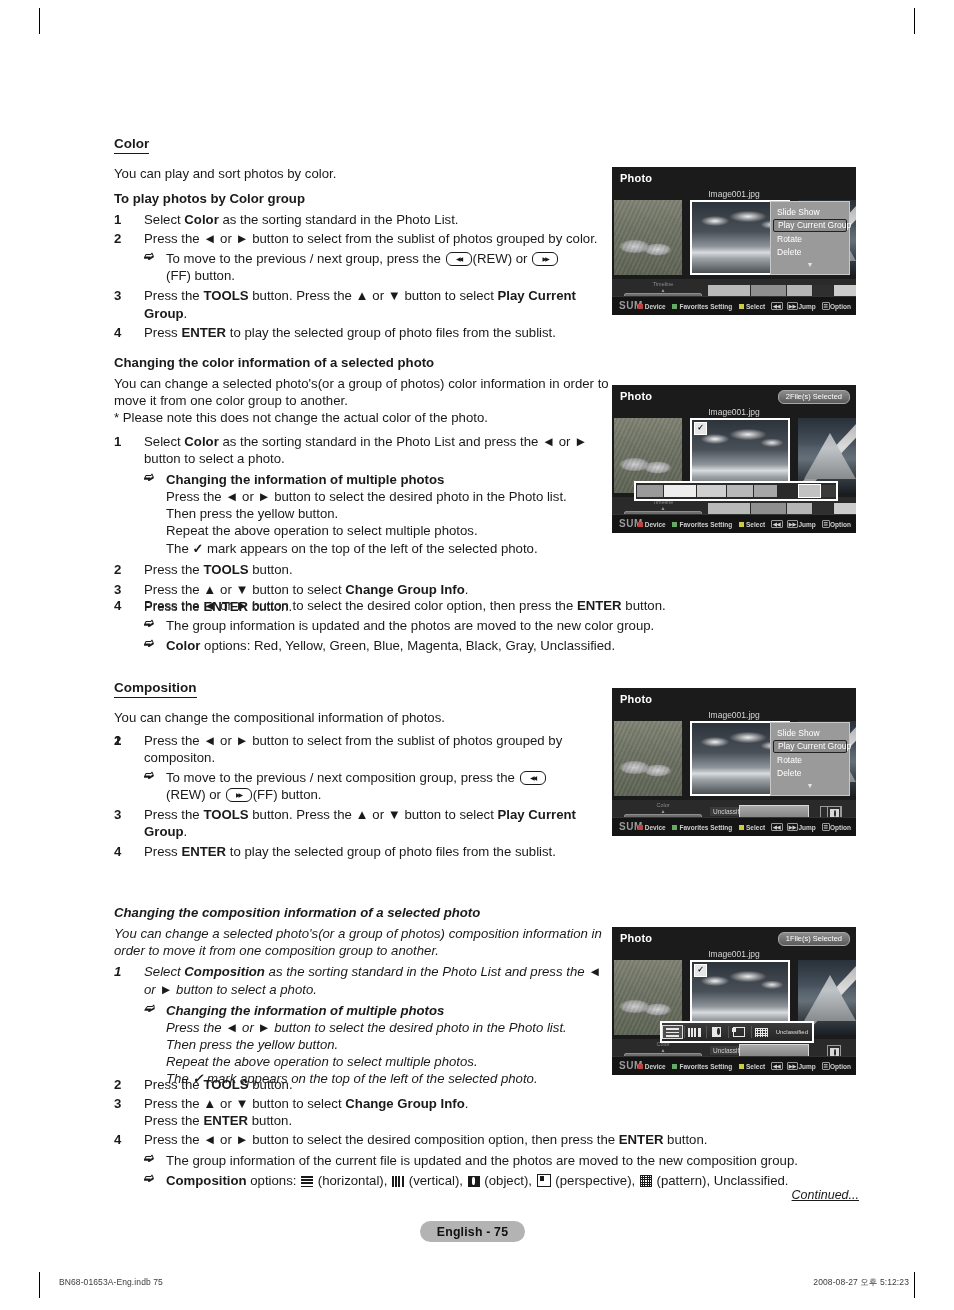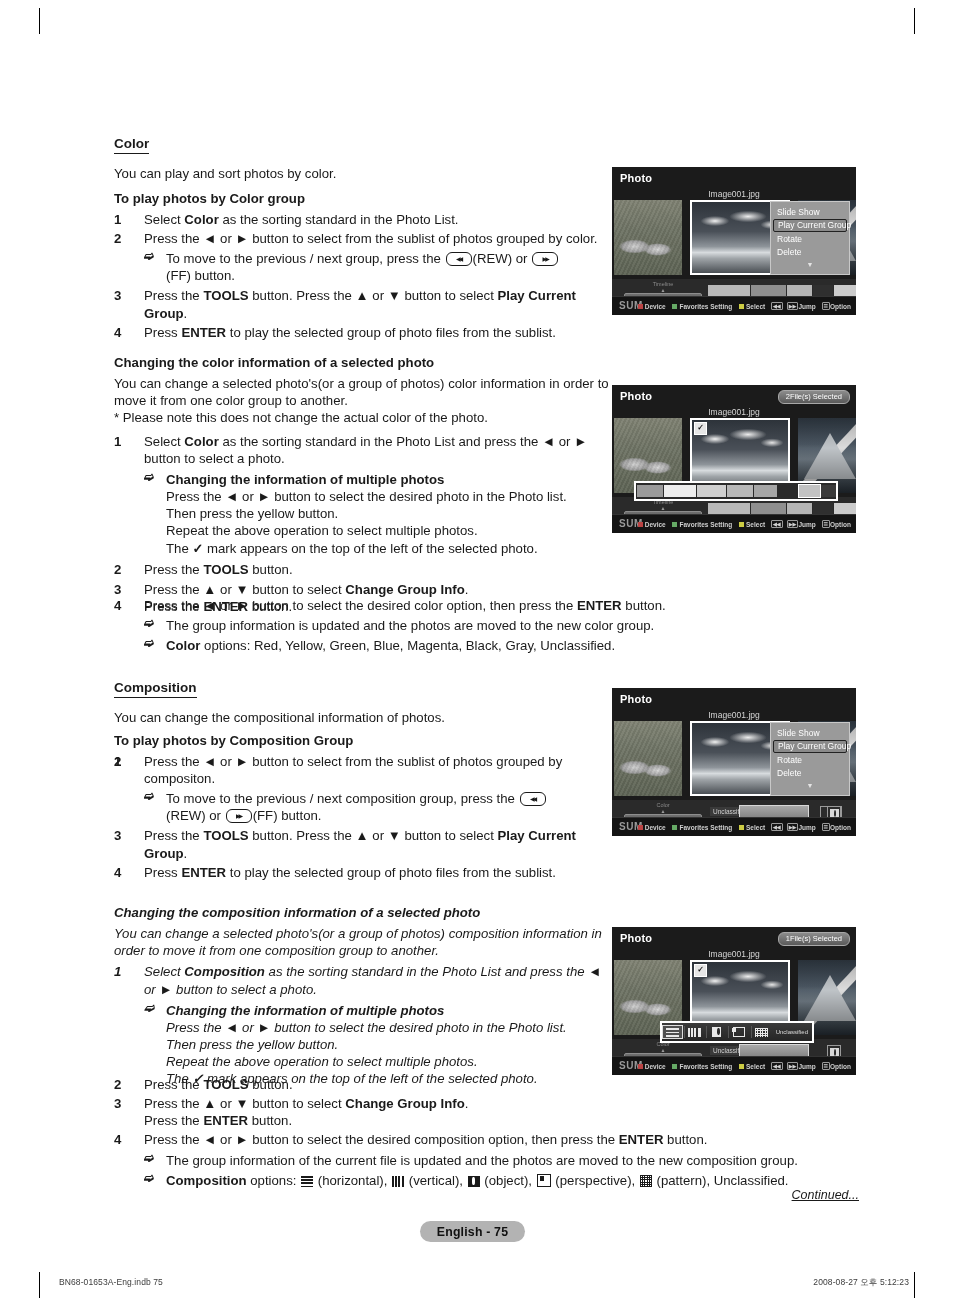--- a/index.html
+++ b/index.html
@@ -601,21 +601,20 @@
     </div>
     <div class="note" style="margin-left:30px; margin-top:3px;">
       <span class="ar">➫</span>
       <b>Color</b><span> options: Red, Yellow, Green, Blue, Magenta, Black, Gray, Unclassified.</span>
     </div>
   </div>
 
   <div style="position:absolute; left:114px; top:678px; width:495px;">
     <h3 class="sec">Composition</h3>
     <p class="body" style="margin-top:4px;">You can change the compositional information of photos.</p>
-    <p class="bold" style="margin-top:5px;">To play photos by Composition Group</p>
 
     <div class="step">
       <span class="num">1</span>
     </div>
 
     <div class="step">
       <span class="num">2</span>
       <span>Press the ◄ or ► button to select from the sublist of photos grouped by compositon.</span>
     </div>
 

